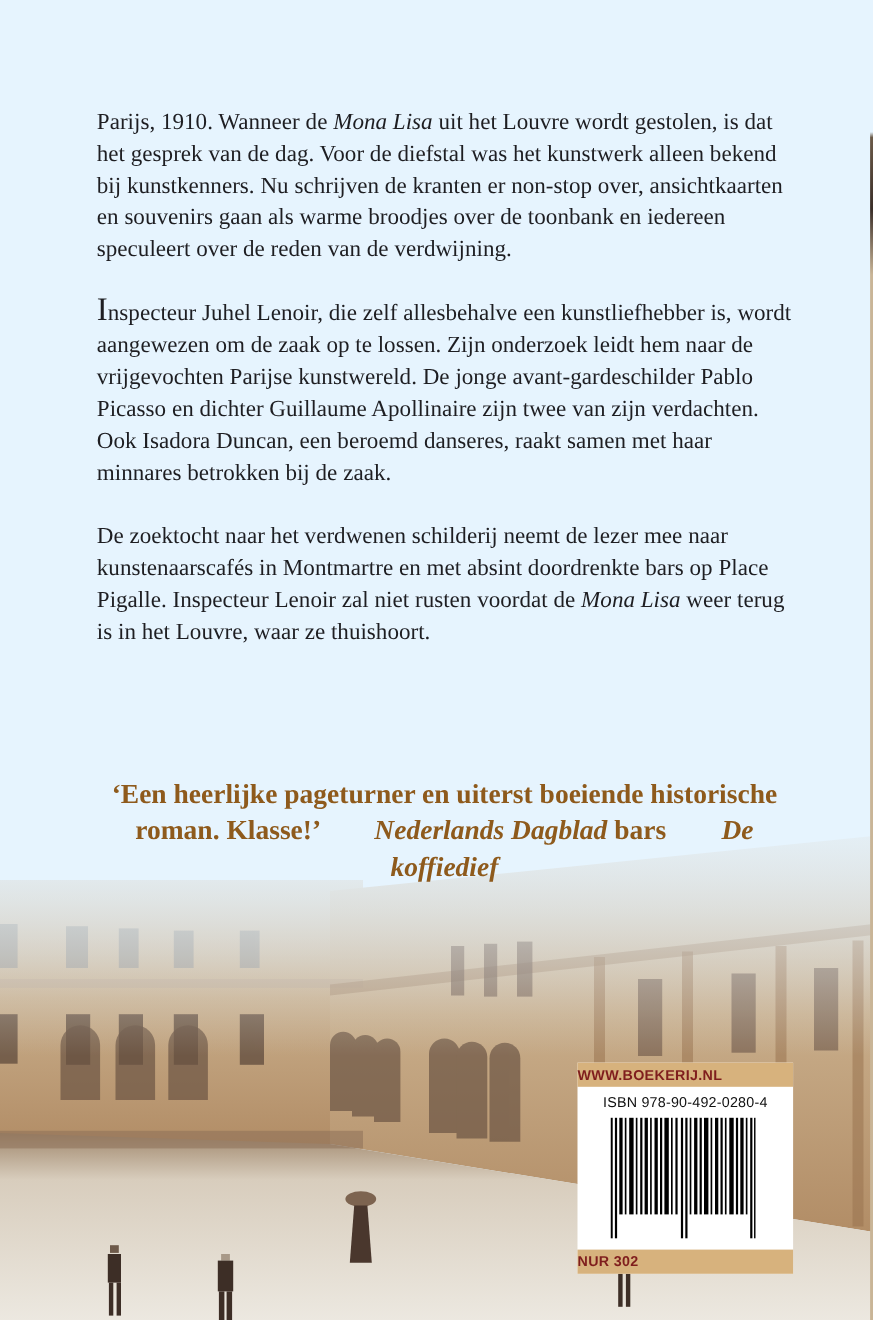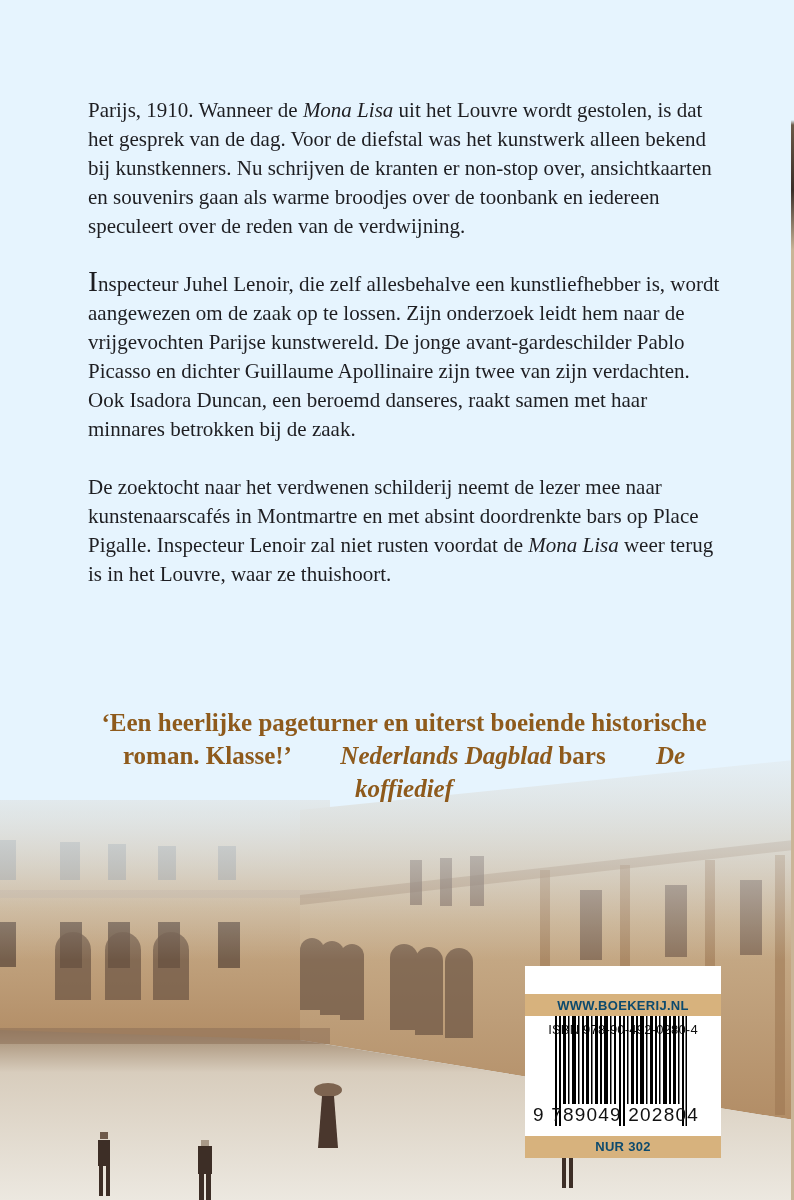--- a/index.html
+++ b/index.html
@@ -34,22 +34,22 @@
       color: #8e5a1c; font-size: 25px; line-height: 33px; font-weight: bold; text-align: center;
     }
     .quote em { font-style: italic; font-weight: bold; margin-left: 44px; }
 
     .barcode-box {
       position: absolute; left: 525px; top: 966px; width: 196px; height: 192px;
       background: #ffffff;
       font-family: "Liberation Sans", "DejaVu Sans", sans-serif;
     }
     .bar-strip {
-      background: #d7b27d; color: #0c4a6e; font-weight: bold; text-align: center;
-      font-size: 13px; letter-spacing: 0.3px; margin-top: 28px;
+      background: #d7b27d; color: #7f1d1d; font-weight: bold; 
+      font-size: 13px; letter-spacing: 0.3px;
     }
     .bar-strip.top { height: 22px; line-height: 24px; }
     .bar-strip.bottom { position: absolute; left: 0; bottom: 0; width: 100%; height: 22px; line-height: 22px; }
     .isbn-label { text-align: center; font-size: 13px; font-weight: normal; color: #111; margin-top: 6px; letter-spacing: 0.2px; }
     .barcode { position: absolute; left: 30px; top: 50px; width: 132px; height: 110px; }
     .barcode svg { width: 100%; height: 100%; display: block; }
     .barcode-digits {
       position: absolute; left: 8px; top: 138px; width: 180px;
       font-size: 19px; color: #111; letter-spacing: 1.2px; white-space: pre;
     }
@@ -197,17 +197,16 @@
           <rect x="104" y="0" width="1.5" height="88"></rect>
           <rect x="108" y="0" width="4" height="88"></rect>
           <rect x="114" y="0" width="2" height="88"></rect>
           <rect x="118" y="0" width="3" height="88"></rect>
           <rect x="123" y="0" width="1.5" height="88"></rect>
           <rect x="127" y="0" width="2" height="110"></rect>
           <rect x="130.5" y="0" width="1.5" height="110"></rect>
         </g>
       </svg>
     </div>
-    <div class="barcode-digits">9 789049 202804</div>
     <div class="bar-strip bottom">NUR 302</div>
   </div>
 
 </div>
 
 </body></html>

